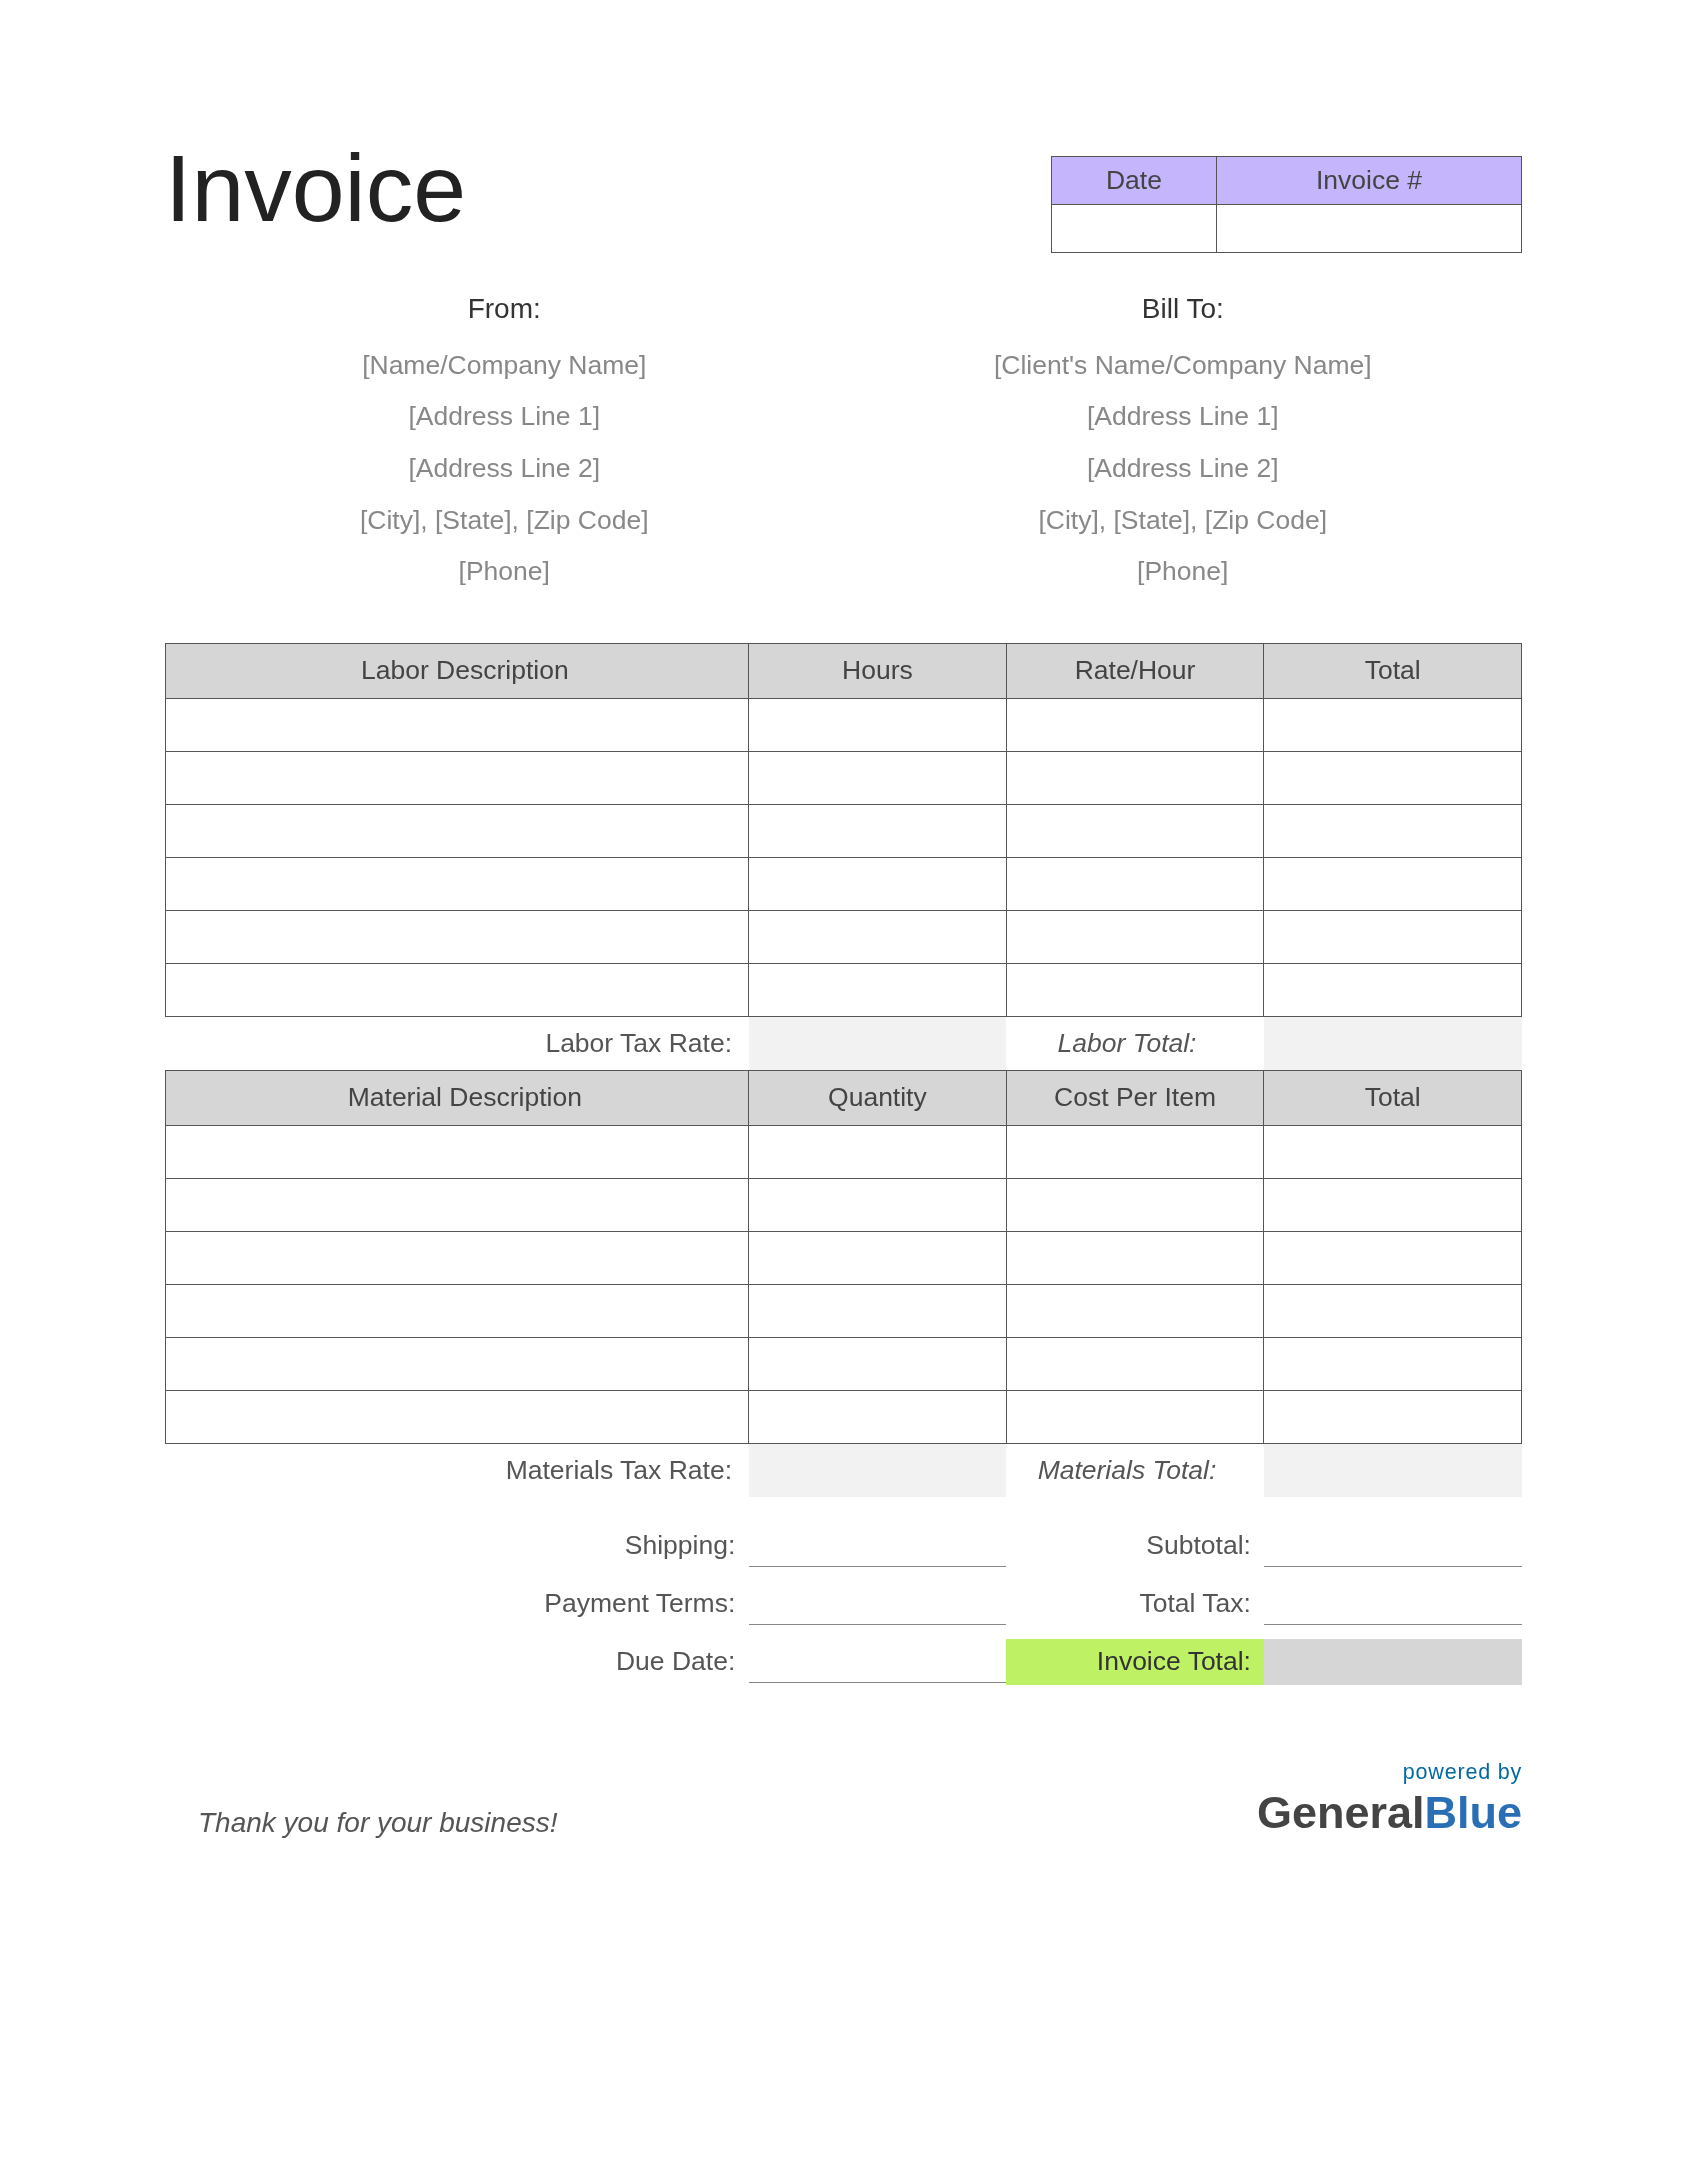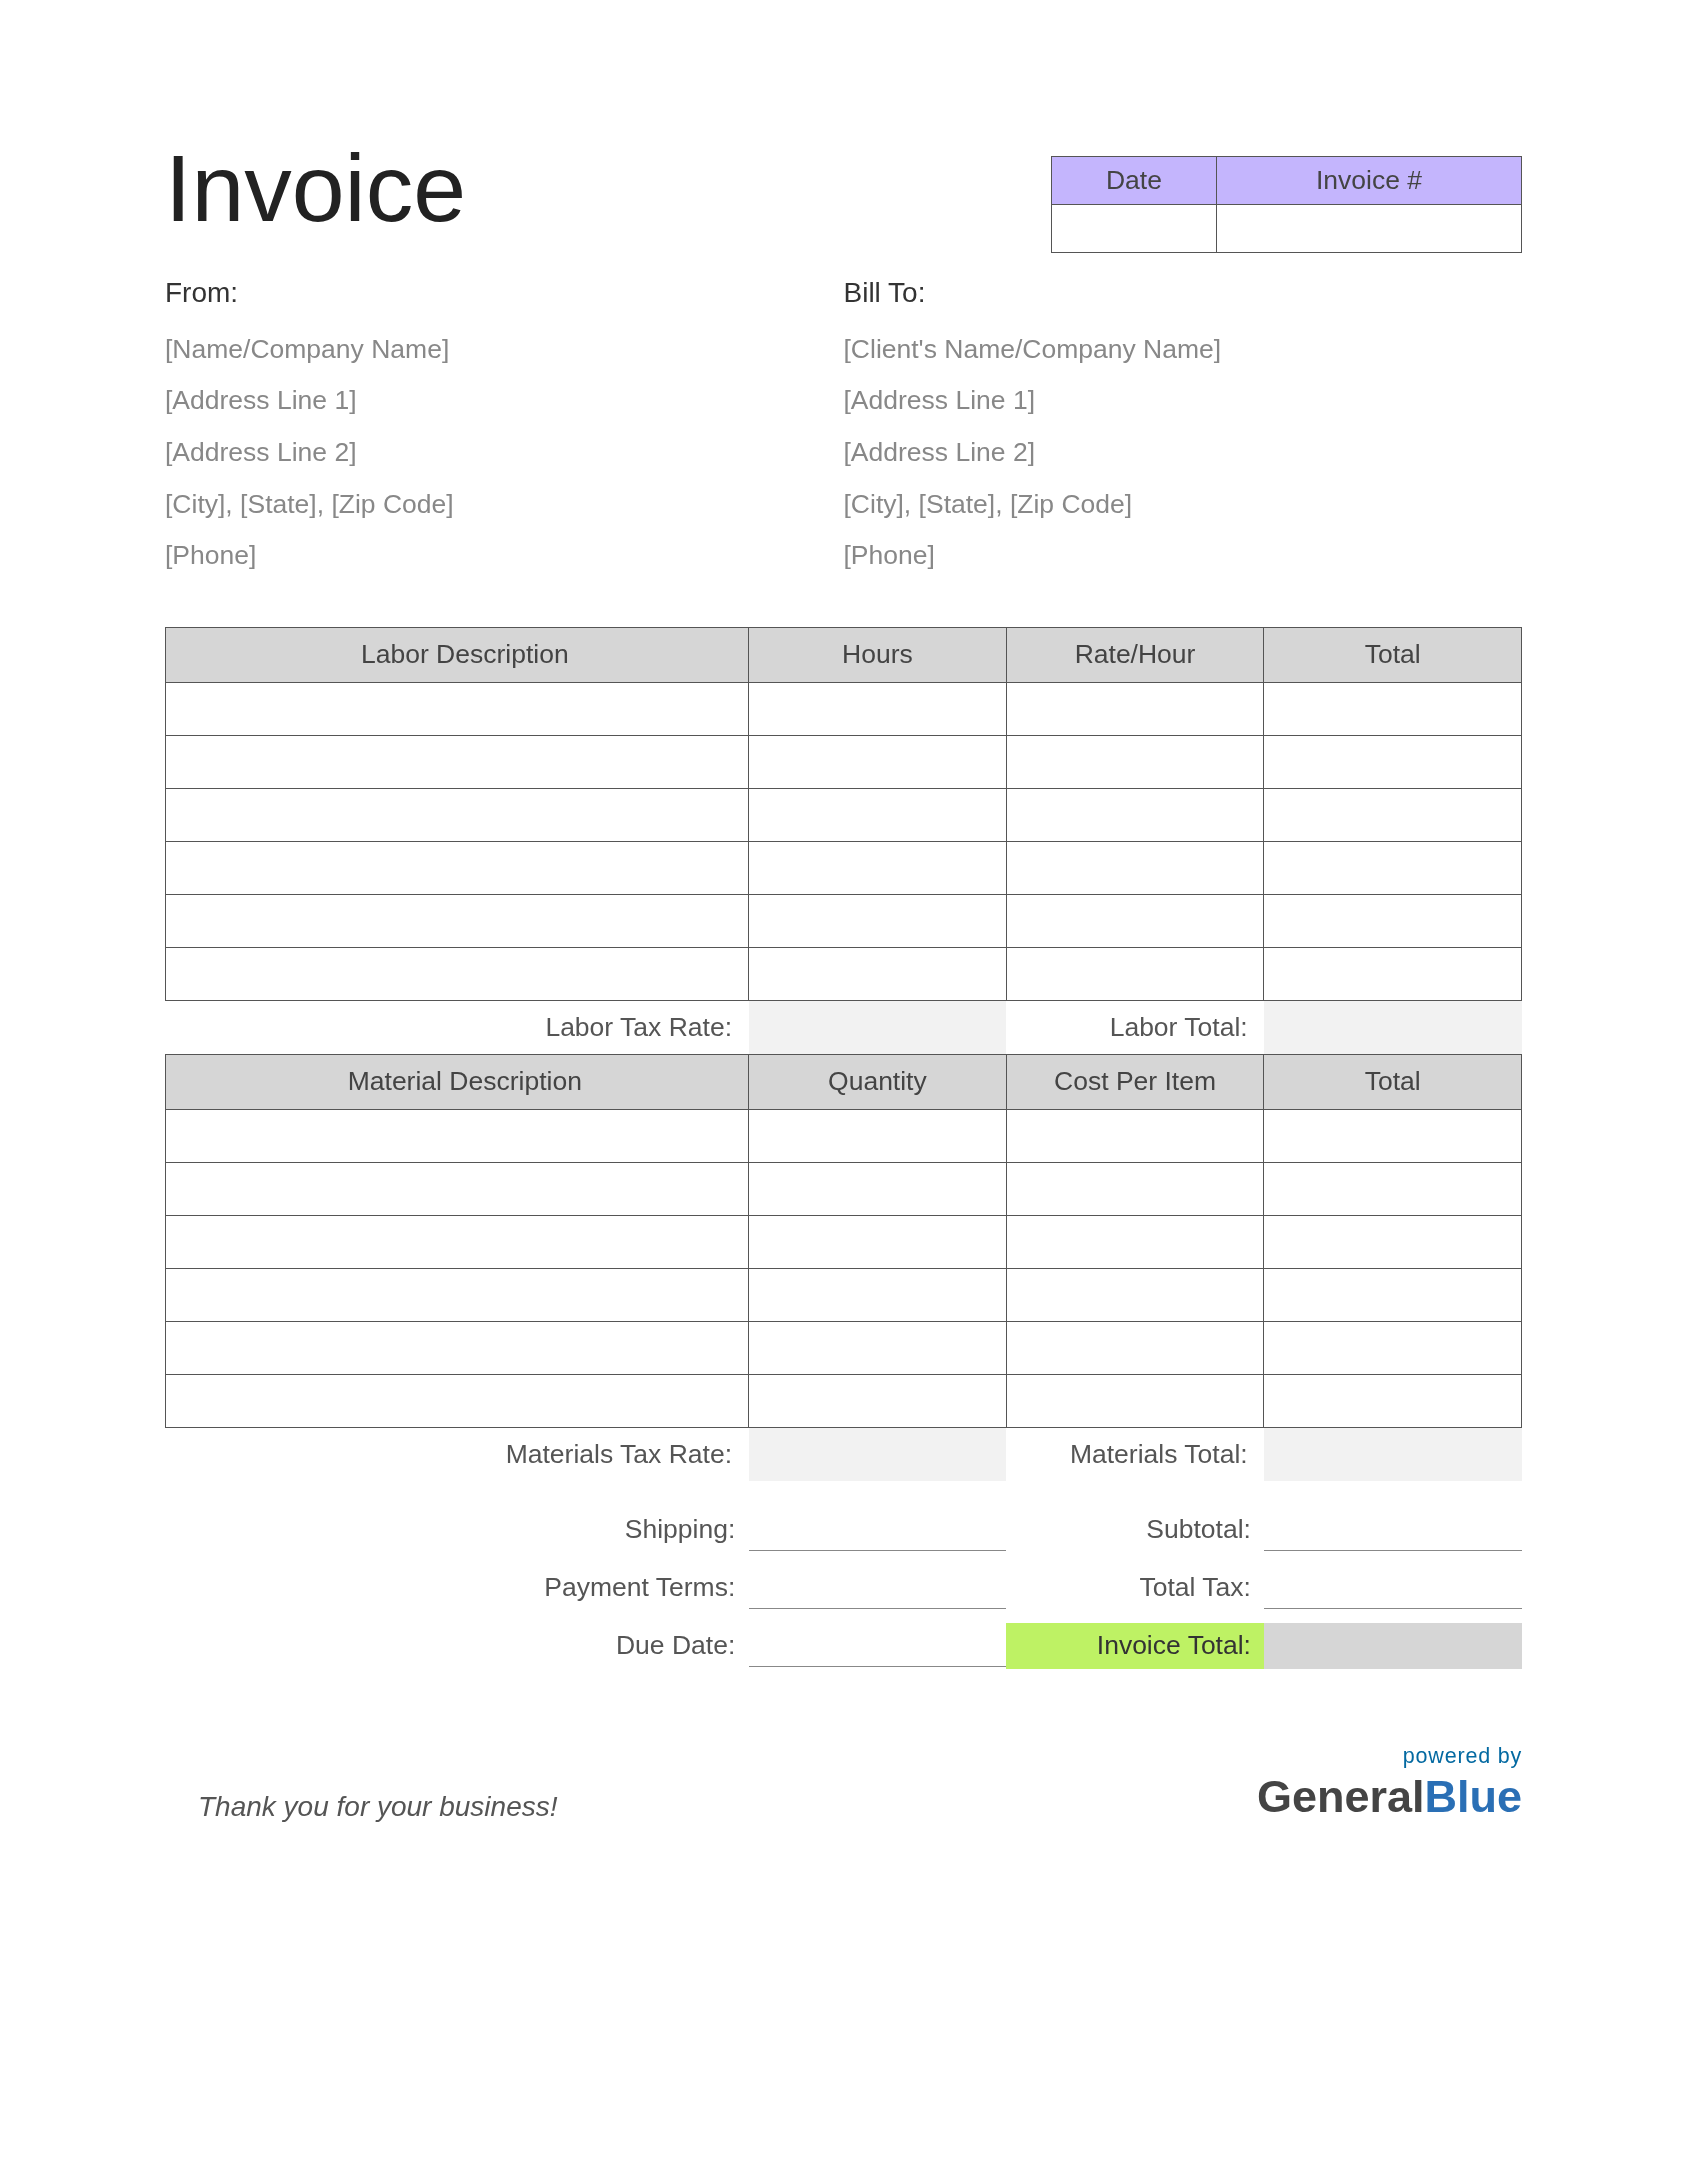--- a/index.html
+++ b/index.html
@@ -37,22 +37,23 @@
     font-size: 26.5px;
     font-weight: 400;
     color: #444;
   }
   .meta-table th {
     background: #c4b5fd;
     font-weight: 400;
   }
   .addr-row {
     display: flex;
-    margin-top: 24px;
+    margin-top: 40px;
     gap: 0;
+    text-align: center;
   }
   .addr-col {
     width: 50%;
   }
   .addr-label {
     font-size: 28px;
     color: #333;
     margin-bottom: 15px;
   }
   .addr-line {
@@ -99,22 +100,23 @@
     text-align: right;
     padding-right: 16.5px;
   }
   .subtotal-row .val1 {
     width: 19%;
     background: #f2f2f2;
     height: 100%;
   }
   .subtotal-row .lbl2 {
     width: 19%;
-    text-align: right;
+    text-align: center;
     padding-right: 16.5px;
+    font-style: italic;
   }
   .subtotal-row .val2 {
     width: 19%;
     background: #f2f2f2;
     height: 100%;
   }
   .summary {
     margin-top: 25px;
   }
   .summary-row {

